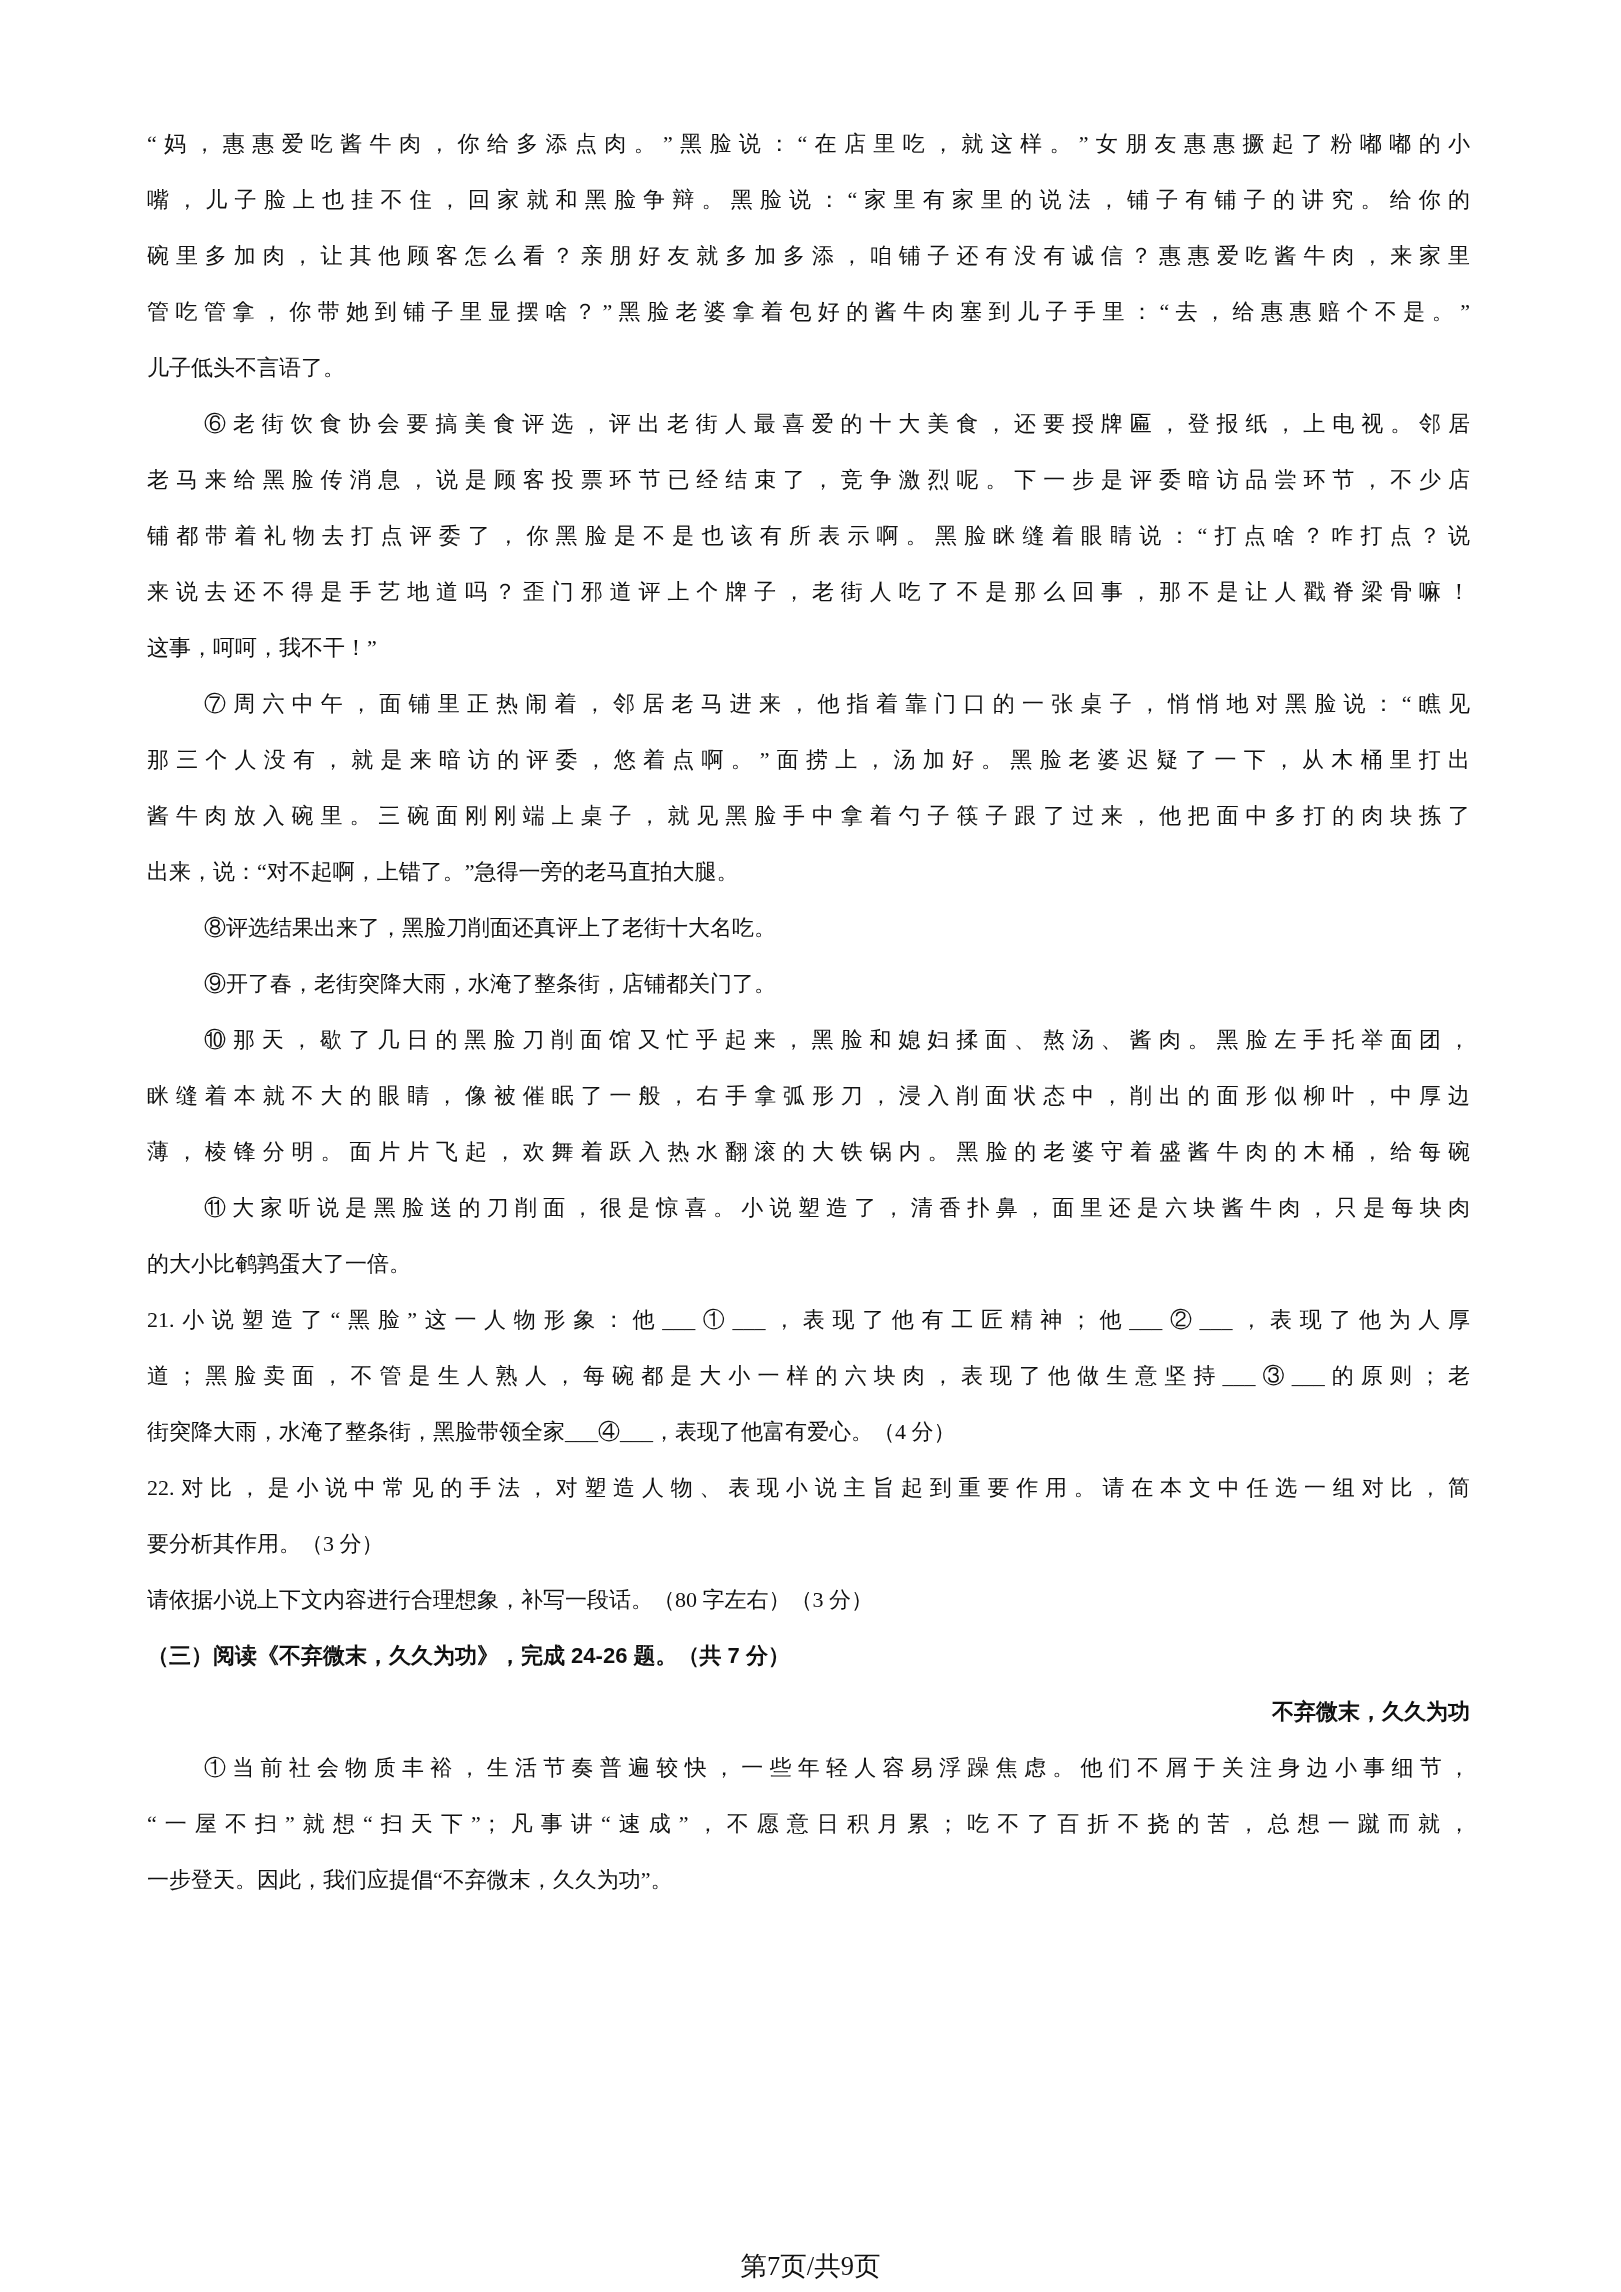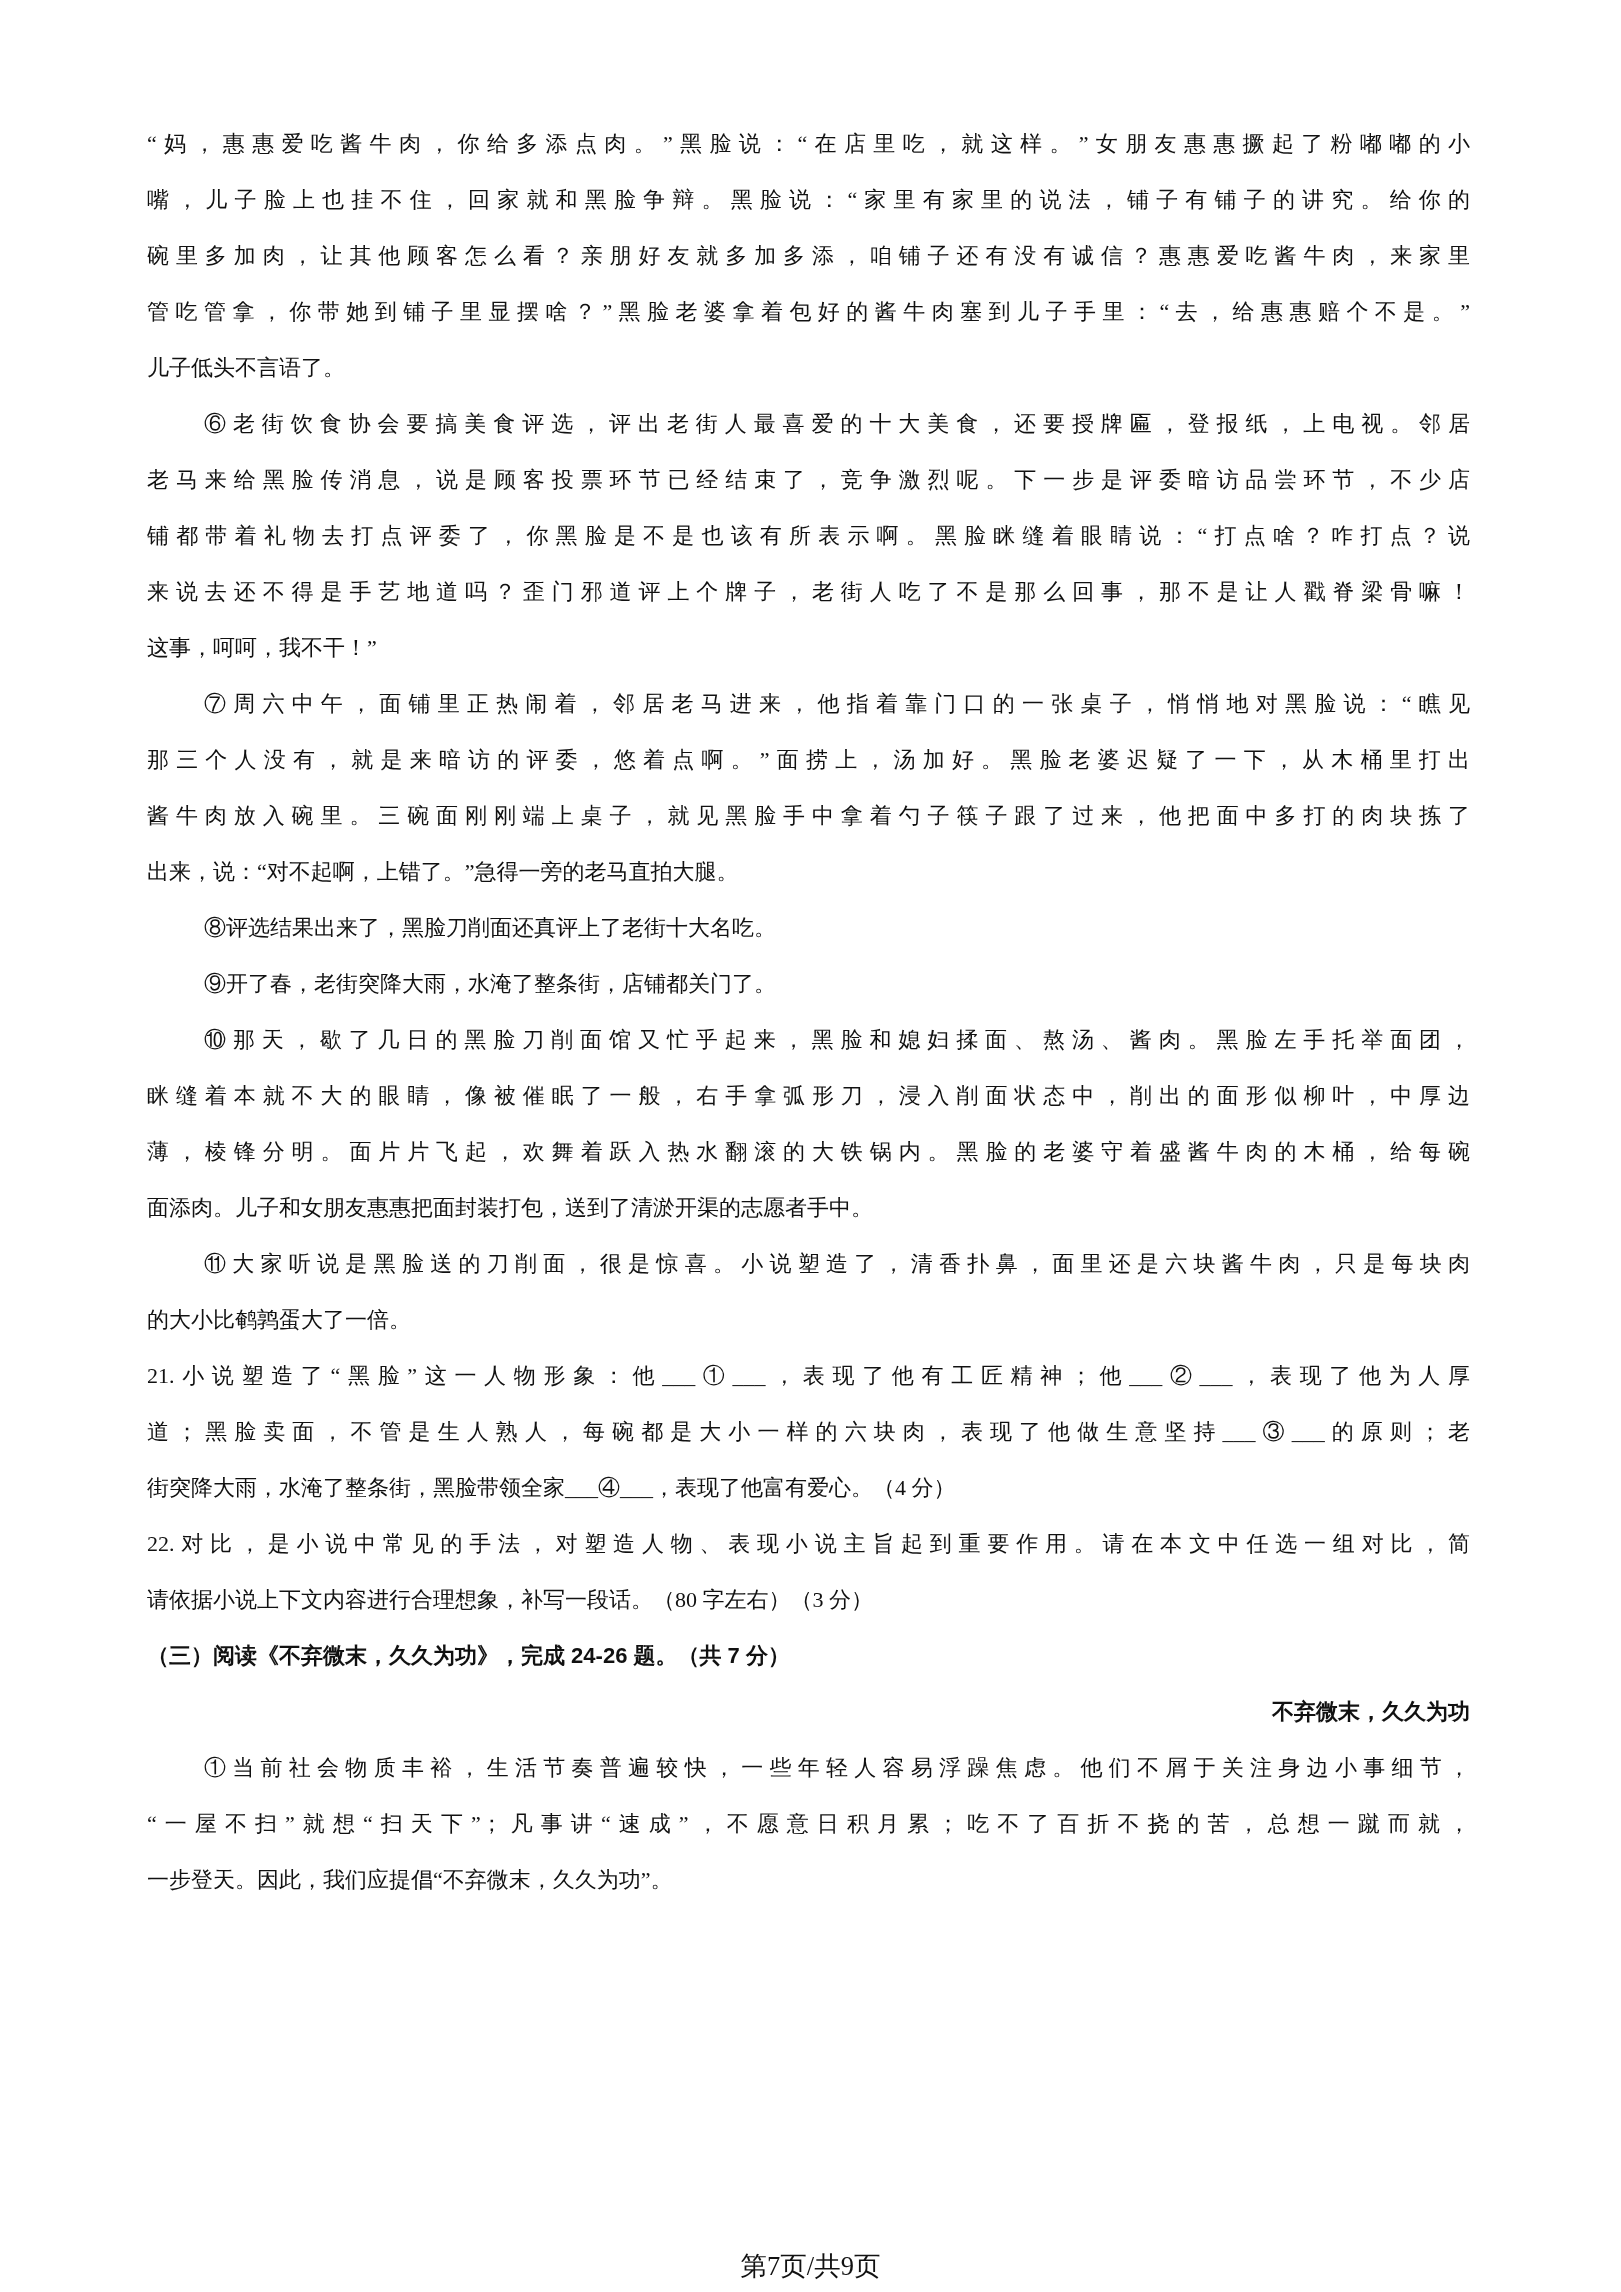--- a/index.html
+++ b/index.html
@@ -56,27 +56,27 @@
     <div class="line">这事，呵呵，我不干！”</div>
     <div class="line justify indent">⑦周六中午，面铺里正热闹着，邻居老马进来，他指着靠门口的一张桌子，悄悄地对黑脸说：“瞧见</div>
     <div class="line justify">那三个人没有，就是来暗访的评委，悠着点啊。”面捞上，汤加好。黑脸老婆迟疑了一下，从木桶里打出</div>
     <div class="line justify">酱牛肉放入碗里。三碗面刚刚端上桌子，就见黑脸手中拿着勺子筷子跟了过来，他把面中多打的肉块拣了</div>
     <div class="line">出来，说：“对不起啊，上错了。”急得一旁的老马直拍大腿。</div>
     <div class="line indent">⑧评选结果出来了，黑脸刀削面还真评上了老街十大名吃。</div>
     <div class="line indent">⑨开了春，老街突降大雨，水淹了整条街，店铺都关门了。</div>
     <div class="line justify indent">⑩那天，歇了几日的黑脸刀削面馆又忙乎起来，黑脸和媳妇揉面、熬汤、酱肉。黑脸左手托举面团，</div>
     <div class="line justify">眯缝着本就不大的眼睛，像被催眠了一般，右手拿弧形刀，浸入削面状态中，削出的面形似柳叶，中厚边</div>
     <div class="line justify">薄，棱锋分明。面片片飞起，欢舞着跃入热水翻滚的大铁锅内。黑脸的老婆守着盛酱牛肉的木桶，给每碗</div>
-    <div class="line">面添肉。儿子和女朋友惠惠把面封装打包，送到了清淤开渠的志愿者手中。</div>
     <div class="line justify indent">⑪大家听说是黑脸送的刀削面，很是惊喜。小说塑造了，清香扑鼻，面里还是六块酱牛肉，只是每块肉</div>
     <div class="line">的大小比鹌鹑蛋大了一倍。</div>
     <div class="line justify">21.小说塑造了“黑脸”这一人物形象：他___①___，表现了他有工匠精神；他___②___，表现了他为人厚</div>
     <div class="line justify">道；黑脸卖面，不管是生人熟人，每碗都是大小一样的六块肉，表现了他做生意坚持___③___的原则；老</div>
     <div class="line">街突降大雨，水淹了整条街，黑脸带领全家___④___，表现了他富有爱心。（4 分）</div>
     <div class="line justify">22.对比，是小说中常见的手法，对塑造人物、表现小说主旨起到重要作用。请在本文中任选一组对比，简</div>
+    <div class="line">要分析其作用。（3 分）</div>
     <div class="line">请依据小说上下文内容进行合理想象，补写一段话。（80 字左右）（3 分）</div>
     <div class="line bold-sans">（三）阅读《不弃微末，久久为功》，完成 24-26 题。（共 7 分）</div>
     <div class="line center bold-sans">不弃微末，久久为功</div>
     <div class="line justify indent">①当前社会物质丰裕，生活节奏普遍较快，一些年轻人容易浮躁焦虑。他们不屑于关注身边小事细节，</div>
     <div class="line justify">“一屋不扫”就想“扫天下”；凡事讲“速成”，不愿意日积月累；吃不了百折不挠的苦，总想一蹴而就，</div>
     <div class="line">一步登天。因此，我们应提倡“不弃微末，久久为功”。</div>
   </div>
 
   <div class="footer">第7页/共9页</div>
 </div>

